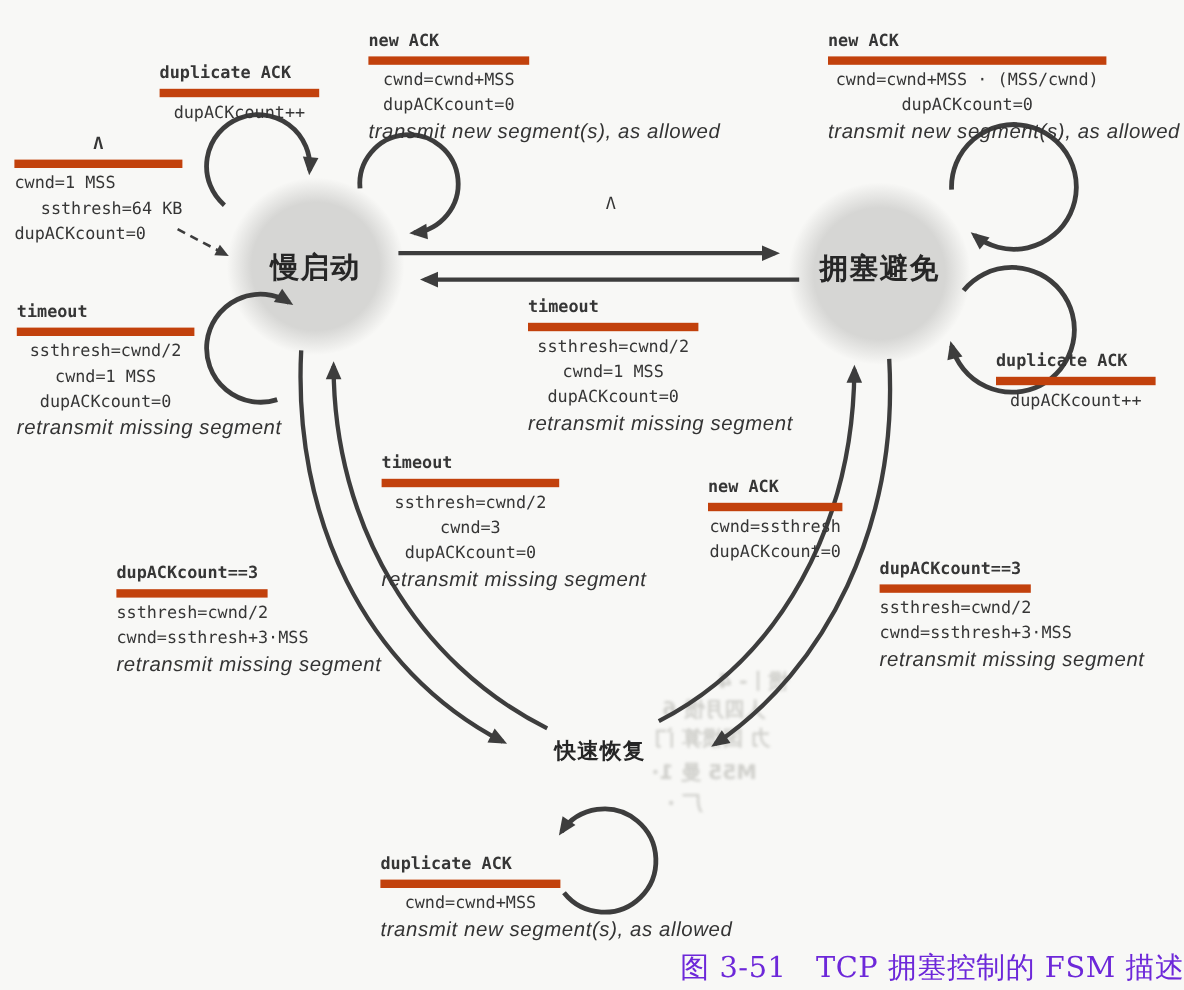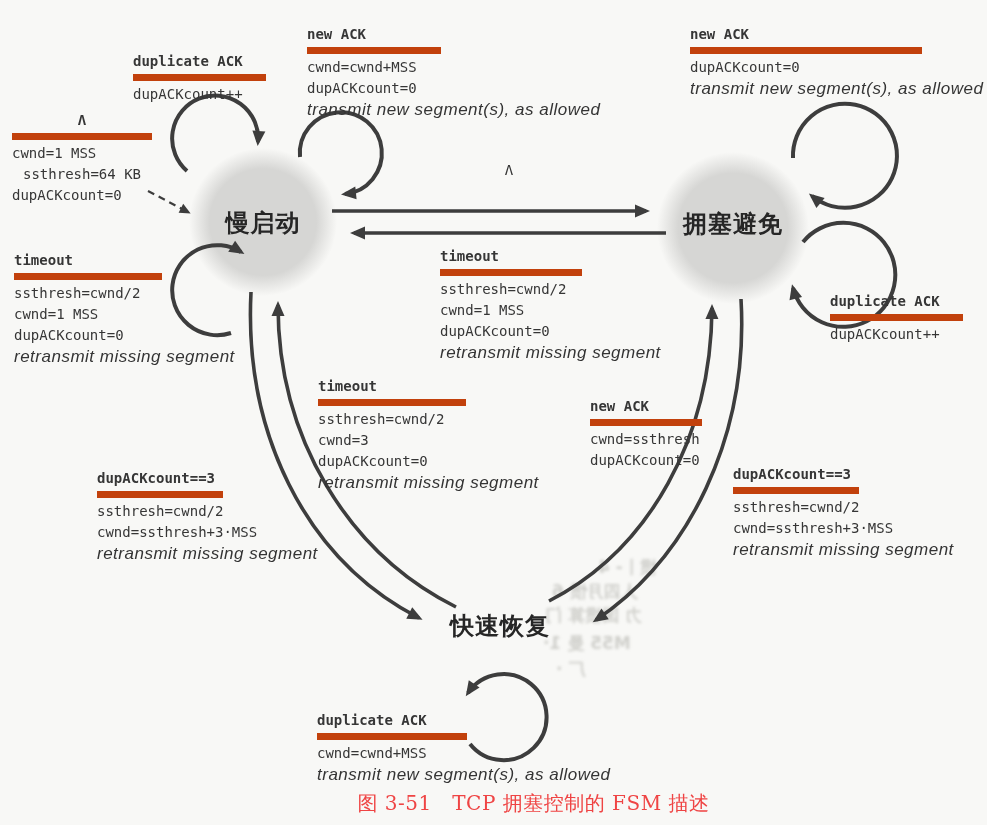--- a/index.html
+++ b/index.html
@@ -14,35 +14,35 @@
     filter:blur(1.4px);transform:scaleX(-1);
     font-family:"DejaVu Sans",sans-serif;font-size:17px;font-weight:600;
     white-space:nowrap;
   }
   .tl{
     position:absolute;z-index:2;
     font-family:"DejaVu Sans Mono",monospace;
     font-size:14px;line-height:21px;color:#363636;
   }
   .tl .evt{border-bottom:7px solid #c2410c;padding-bottom:2px;margin-bottom:3px;white-space:nowrap;font-weight:bold;}
-  .tl .ln{white-space:nowrap;}
+  .tl .ln{white-space:nowrap;text-align:center;}
   .tl .note{
     font-family:"Liberation Sans",sans-serif;font-style:italic;
     font-size:17px;letter-spacing:.5px;white-space:nowrap;color:#343434;
   }
   .tl.center .evt,.tl.center .ln{text-align:center;}
   .state-label{
     position:absolute;z-index:3;transform:translate(-50%,-50%);
     font-size:24px;font-weight:700;color:#262626;white-space:nowrap;
     letter-spacing:1px;
   }
   .caption{
     position:absolute;z-index:3;left:80px;top:790px;width:907px;
-    text-align:center;font-family:"DejaVu Serif",serif;
-    font-size:20px;color:#ef4444;letter-spacing:.5px;white-space:nowrap;
+    text-align:right;font-family:"DejaVu Serif",serif;
+    font-size:24px;color:#6d28d9;letter-spacing:.5px;white-space:nowrap;
   }
 </style>
 </head>
 <body>
 
 <div id="page">
 
   <div>
     <span class="bt" style="left:598px;top:556px;">惯丨- 4</span>
     <span class="bt" style="left:552px;top:580px;">人四月惯 6</span>
@@ -94,43 +94,44 @@
       <path d="M 741 299 C 749 438 688 558 596 620" stroke-width="3.6" marker-end="url(#ah)"></path>
 
       <path d="M 549 601 C 650 549 711 437 712 308" stroke-width="3.6" marker-end="url(#ah)"></path>
 
       <path d="M 470 744 A 43 43 0 1 0 468 693" stroke-width="4" marker-end="url(#ah)"></path>
     </g>
   </svg>
 
   <div class="state-label" style="left:263px;top:223px;">慢启动</div>
   <div class="state-label" style="left:733px;top:224px;">拥塞避免</div>
-  <div class="state-label" style="left:500px;top:626px;font-size:24px;">快速恢复</div>
+  <div class="state-label" style="left:500px;top:626px;font-size:18px;">快速恢复</div>
 
   <div class="tl center" style="left:12px;top:110px;width:140px;">
     <div class="evt">Λ</div>
     <div class="ln" style="text-align:left;">cwnd=1 MSS</div>
-    <div class="ln" style="text-align:center;">ssthresh=64 KB</div>
+    <div class="ln" style="text-align:right;">ssthresh=64 KB</div>
     <div class="ln" style="text-align:left;">dupACKcount=0</div>
   </div>
 
   <div class="tl" style="left:133px;top:51px;width:133px;">
     <div class="evt">duplicate ACK</div>
     <div class="ln">dupACKcount++</div>
   </div>
 
   <div class="tl" style="left:307px;top:24px;width:134px;">
     <div class="evt">new ACK</div>
     <div class="ln">cwnd=cwnd+MSS</div>
     <div class="ln">dupACKcount=0</div>
     <div class="note">transmit new segment(s), as allowed</div>
   </div>
 
   <div class="tl" style="left:690px;top:24px;width:232px;">
     <div class="evt">new ACK</div>
+    <div class="ln">cwnd=cwnd+MSS · (MSS/cwnd)</div>
     <div class="ln">dupACKcount=0</div>
     <div class="note">transmit new segment(s), as allowed</div>
   </div>
 
   <div class="tl center" style="left:440px;top:160px;width:138px;">
     <div class="ln">Λ</div>
   </div>
 
   <div class="tl" style="left:440px;top:246px;width:142px;">
     <div class="evt">timeout</div>

